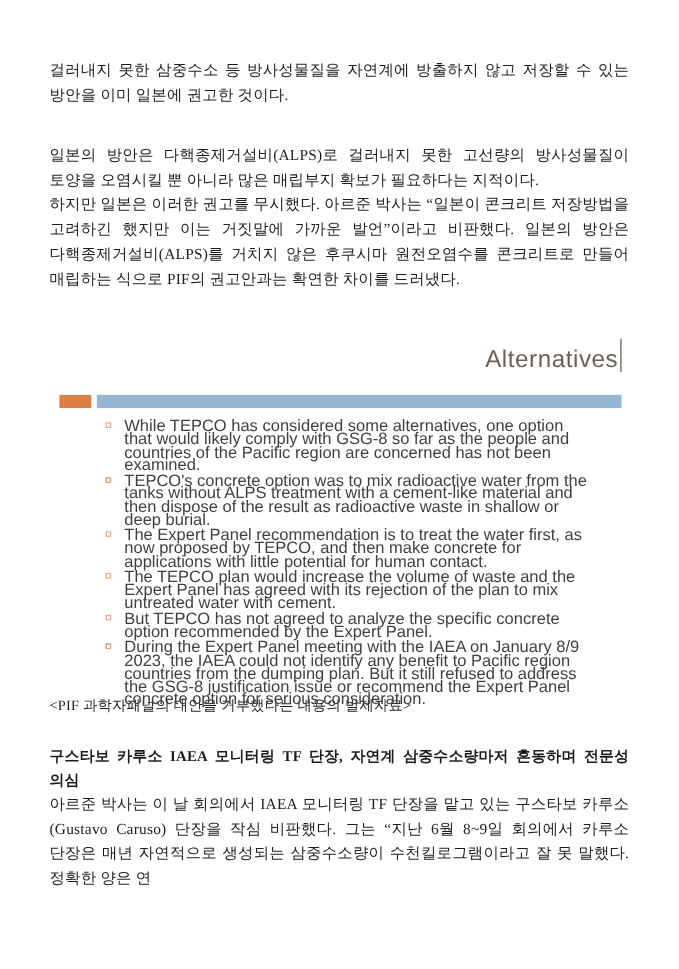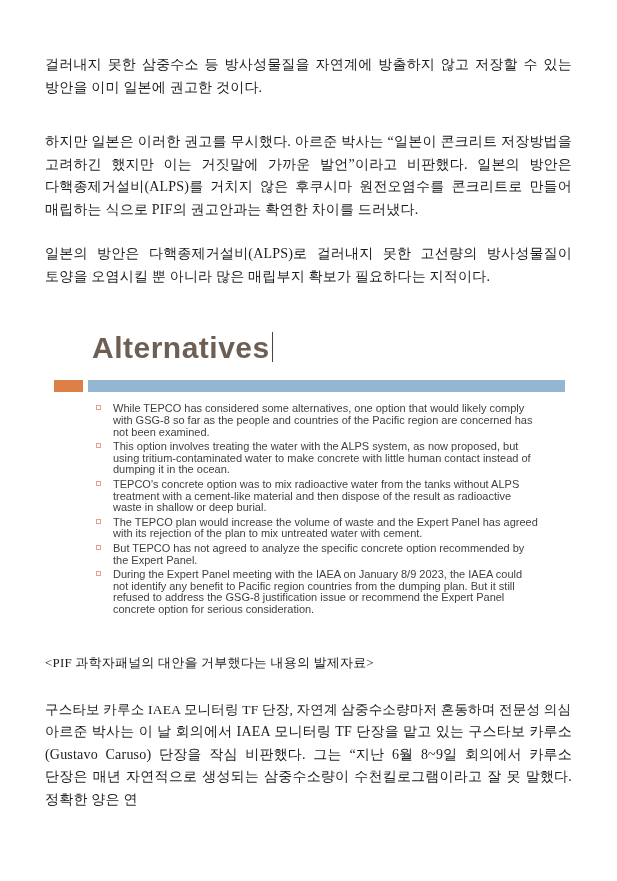--- a/index.html
+++ b/index.html
@@ -38,26 +38,27 @@
     position:relative;
     width:511px;
     height:335px;
     margin-left:9px;
     margin-top:22px;
     background:#ffffff;
     font-family:"Liberation Sans","DejaVu Sans",sans-serif;
   }
   .slide-title{
     padding:20px 0 0 38px;
-    font-size:30px;
-    font-weight:700;
+    font-size:22px;
+    font-weight:400;
     letter-spacing:0.5px;
     color:var(--title-color);
     line-height:36px;
     white-space:nowrap;
+    text-align:right;
   }
   .caret{
     display:inline-block;
     width:1px;height:30px;
     background:#444;
     margin-left:2px;
     vertical-align:-4px;
   }
   .band{
     display:flex;
@@ -70,21 +71,21 @@
 
   ul.bullets{
     list-style:none;
     margin-top:11px;
     padding:0 25px 0 42px;
   }
   li.bullet{
     position:relative;
     padding-left:17px;
     margin-bottom:2.5px;
-    font-size:11px;
+    font-size:15px;
     line-height:11.8px;
     color:var(--slide-text);
     text-align:left;
   }
   li.bullet .sq{
     position:absolute;
     left:0;top:2px;
     width:5px;height:5px;
     border:1px solid var(--marker);
     background:transparent;
@@ -94,52 +95,52 @@
     margin-top:7px;
     text-align:left;
     font-size:13px;
     letter-spacing:0.2px;
     line-height:22px;
     word-break:keep-all;
   }
   .section-heading{
     margin-top:25px;
     font-size:13.5px;
-    font-weight:normal;
+    font-weight:bold;
     line-height:22px;
     text-align:justify;
     letter-spacing:0.2px;
     word-break:keep-all;
   }
   .p4{}
 </style>
 </head>
 <body>
 
 <div class="doc">
 
   <p class="body-par p1">걸러내지 못한 삼중수소 등 방사성물질을 자연계에 방출하지 않고 저장할 수 있는 방안을 이미 일본에 권고한 것이다.</p>
 
+  <p class="body-par p3">일본의 방안은 다핵종제거설비(ALPS)로 걸러내지 못한 고선량의 방사성물질이 토양을 오염시킬 뿐 아니라 많은 매립부지 확보가 필요하다는 지적이다.</p>
+
   <p class="body-par p2">하지만 일본은 이러한 권고를 무시했다. 아르준 박사는 “일본이 콘크리트 저장방법을 고려하긴 했지만 이는 거짓말에 가까운 발언”이라고 비판했다. 일본의 방안은 다핵종제거설비(ALPS)를 거치지 않은 후쿠시마 원전오염수를 콘크리트로 만들어 매립하는 식으로 PIF의 권고안과는 확연한 차이를 드러냈다.</p>
-
-  <p class="body-par p3">일본의 방안은 다핵종제거설비(ALPS)로 걸러내지 못한 고선량의 방사성물질이 토양을 오염시킬 뿐 아니라 많은 매립부지 확보가 필요하다는 지적이다.</p>
 
   <figure class="slide">
     <div class="slide-title">
       <span>Alternatives</span><span class="caret"></span>
     </div>
     <div class="band">
       <div class="band-orange"></div>
       <div class="band-blue"></div>
     </div>
     <ul class="bullets">
         <li class="bullet"><span class="sq"></span><span>While TEPCO has considered some alternatives, one option that would likely comply with GSG-8 so far as the people and countries of the Pacific region are concerned has not been examined.</span></li>
-        <li class="bullet"><span class="sq"></span><span>This option involves treating the water with the ALPS system, as now proposed, but using tritium-contaminated water to make concrete with little human contact instead of dumping it in the ocean.</span></li>
         <li class="bullet"><span class="sq"></span></li>
         <li class="bullet"><span class="sq"></span><span>TEPCO's concrete option was to mix radioactive water from the tanks without ALPS treatment with a cement-like material and then dispose of the result as radioactive waste in shallow or deep burial.</span></li>
+        <li class="bullet"><span class="sq"></span><span>The Expert Panel recommendation is to treat the water first, as now proposed by TEPCO, and then make concrete for applications with little potential for human contact.</span></li>
         <li class="bullet"><span class="sq"></span><span>The TEPCO plan would increase the volume of waste and the Expert Panel has agreed with its rejection of the plan to mix untreated water with cement.</span></li>
         <li class="bullet"><span class="sq"></span><span>But TEPCO has not agreed to analyze the specific concrete option recommended by the Expert Panel.</span></li>
         <li class="bullet"><span class="sq"></span></li>
         <li class="bullet"><span class="sq"></span><span>During the Expert Panel meeting with the IAEA on January 8/9 2023, the IAEA could not identify any benefit to Pacific region countries from the dumping plan. But it still refused to address the GSG-8 justification issue or recommend the Expert Panel concrete option for serious consideration.</span></li>
       </ul>
   </figure>
 
   <div class="caption">&lt;PIF 과학자패널의 대안을 거부했다는 내용의 발제자료&gt;</div>
 
   <div class="section-heading">구스타보 카루소 IAEA 모니터링 TF 단장, 자연계 삼중수소량마저 혼동하며 전문성 의심</div>

